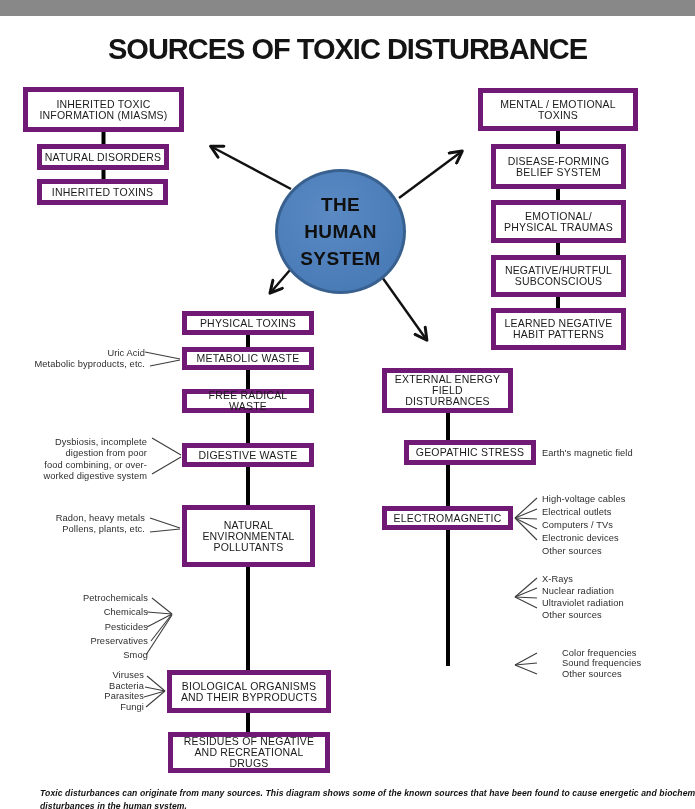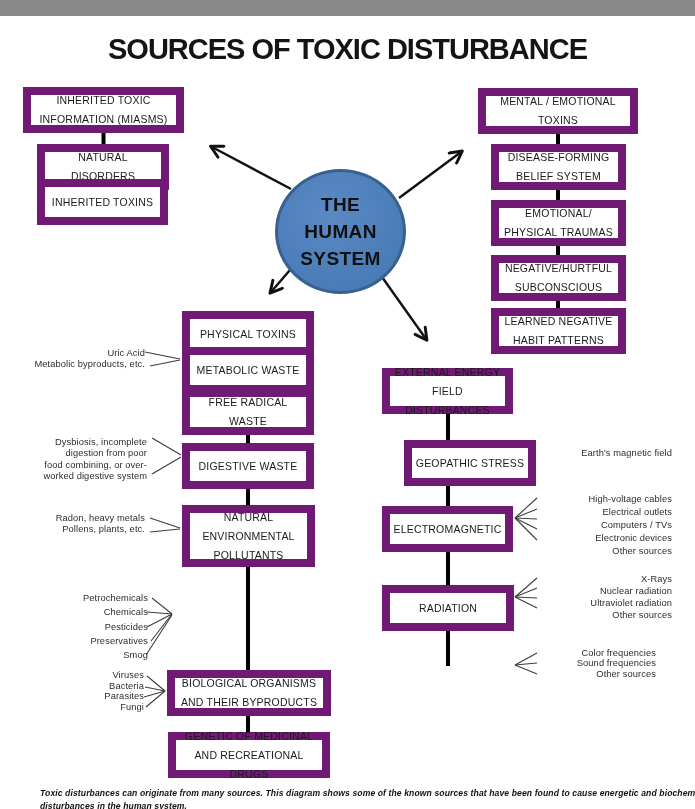--- a/index.html
+++ b/index.html
@@ -7,37 +7,36 @@
     position:relative;width:695px;height:809px;background:#ffffff;
     overflow:hidden;font-family:"Liberation Sans",sans-serif;margin:16px auto;
   }
   .layer{position:absolute;left:0;top:0;}
   .title{
     position:absolute;left:0;top:18px;width:695px;text-align:center;
     font-size:29px;font-weight:bold;letter-spacing:-1px;color:#141414;line-height:30px;
   }
   .box{
     position:absolute;box-sizing:border-box;background:#ffffff;
-    border:8px solid #701a75;display:flex;align-items:center;justify-content:center;
-    text-align:center;font-size:10.5px;line-height:19px;letter-spacing:.2px;
-    color:#1b1b1b;white-space:pre-line;padding:15px 2px;
+    border:5px solid #701a75;display:flex;align-items:center;justify-content:center;
+    text-align:center;font-size:10.5px;line-height:11px;letter-spacing:.2px;
+    color:#1b1b1b;white-space:pre-line;padding:6px 2px;
   }
   .circle{
     position:absolute;left:275px;top:153px;width:131px;height:125px;
     box-sizing:border-box;border-radius:50%;
     background:radial-gradient(circle at 42% 35%, #5b8ac3, #4a7cb8 70%, #4477b4);
     border:3px solid #39618f;
     display:flex;align-items:center;justify-content:center;text-align:center;
     font-size:19px;font-weight:bold;line-height:27px;letter-spacing:.4px;
     color:#101010;white-space:pre-line;
   }
   .ann{
     position:absolute;font-size:9.3px;color:#2d2d2d;white-space:pre-line;
     letter-spacing:.1px;
-    text-align:right;
   }
   .ann.r{text-align:right;}
   .footnote{
     position:absolute;left:40px;top:771px;width:650px;
     font-size:8.6px;font-weight:bold;font-style:italic;line-height:13px;
     color:#111;white-space:pre;letter-spacing:.1px;
   }
   .pagenum{
     position:absolute;left:656px;top:798px;font-size:12px;color:#222;
   }
@@ -133,28 +132,27 @@
 
   <div class="box" style="left:182px;top:295px;width:132px;height:24px">PHYSICAL TOXINS</div>
   <div class="box" style="left:182px;top:331px;width:132px;height:23px">METABOLIC WASTE</div>
   <div class="box" style="left:182px;top:373px;width:132px;height:24px">FREE RADICAL WASTE</div>
   <div class="box" style="left:182px;top:427px;width:132px;height:24px">DIGESTIVE WASTE</div>
   <div class="box" style="left:182px;top:489px;width:133px;height:62px">NATURAL
 ENVIRONMENTAL
 POLLUTANTS</div>
   <div class="box" style="left:167px;top:654px;width:164px;height:43px">BIOLOGICAL ORGANISMS
 AND THEIR BYPRODUCTS</div>
-  <div class="box" style="left:168px;top:716px;width:162px;height:41px">GENETIC OF MEDICINAL
+  <div class="box" style="left:168px;top:716px;width:162px;height:41px">RESIDUES OF NEGATIVE
 AND RECREATIONAL DRUGS</div>
 
   <div class="box" style="left:382px;top:352px;width:131px;height:45px">EXTERNAL ENERGY
 FIELD DISTURBANCES</div>
   <div class="box" style="left:404px;top:424px;width:132px;height:25px">GEOPATHIC STRESS</div>
   <div class="box" style="left:382px;top:490px;width:131px;height:24px">ELECTROMAGNETIC</div>
-  <div class="box" style="left:382px;top:569px;width:132px;height:25px">RADIATION</div>
 
   <div class="ann r" style="left:10px;top:332px;width:135px;line-height:10.6px">Uric Acid
 Metabolic byproducts, etc.</div>
   <div class="ann r" style="left:28px;top:421px;width:119px;line-height:11.4px">Dysbiosis, incomplete
 digestion from poor
 food combining, or over-
 worked digestive system</div>
   <div class="ann r" style="left:30px;top:497px;width:115px;line-height:11px">Radon, heavy metals
 Pollens, plants, etc.</div>
   <div class="ann r" style="left:40px;top:575px;width:108px;line-height:14.3px">Petrochemicals
@@ -170,21 +168,21 @@
   <div class="ann" style="left:542px;top:432px;width:130px;line-height:11px">Earth's magnetic field</div>
   <div class="ann" style="left:542px;top:477px;width:130px;line-height:13px">High-voltage cables
 Electrical outlets
 Computers / TVs
 Electronic devices
 Other sources</div>
   <div class="ann" style="left:542px;top:557px;width:130px;line-height:12px">X-Rays
 Nuclear radiation
 Ultraviolet radiation
 Other sources</div>
-  <div class="ann" style="left:526px;top:632px;width:130px;line-height:10.3px">Color frequencies
+  <div class="ann" style="left:562px;top:632px;width:130px;line-height:10.3px">Color frequencies
 Sound frequencies
 Other sources</div>
 
   <div class="footnote">Toxic disturbances can originate from many sources. This diagram shows some of the known sources that have been found to cause energetic and biochemical
 disturbances in the human system.</div>
   <div class="pagenum">2</div>
 
 </div>
 
 </body></html>

